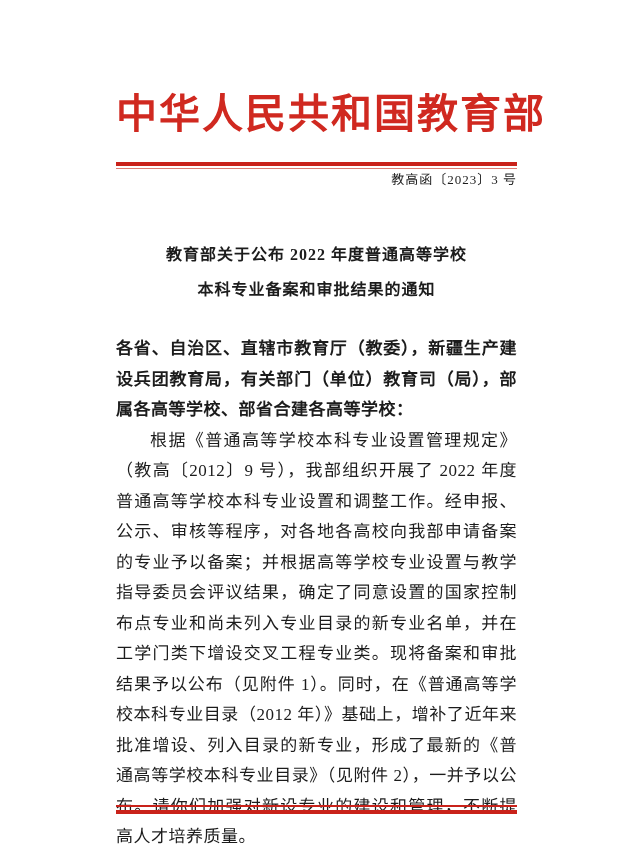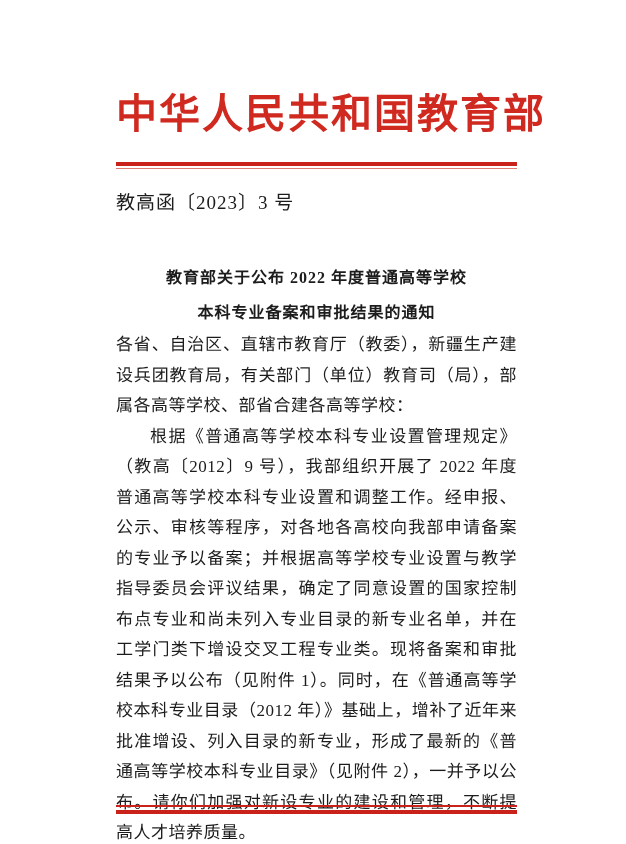--- a/index.html
+++ b/index.html
@@ -29,43 +29,45 @@
     letter-spacing: 2px;
     white-space: nowrap;
   }
   .rule-top {
     margin-top: 24px;
     height: 2px;                 
     border-top: 4px solid #c9221a;
     border-bottom: 1px solid #dd7b73;
   }
   .doc-number {
-    margin-top: 23px;
-    font-size: 19px;
+    text-align: right;
+    font-size: 13px;
     line-height: 22px;
     letter-spacing: 1px;
   }
   .doc-title {
     margin: 46px 0 0 0;
     text-align: center;
     font-size: 16px;
     line-height: 35px;
     font-weight: bold;
     letter-spacing: 1px;
   }
   .body-text p {
     margin: 0;
     font-size: 17px;
     line-height: 30.5px;
     text-align: justify;
     text-justify: inter-character;
     letter-spacing: 0.5px;
   }
   .body-text .salutation {
+    margin-top: 27px;
     text-indent: 0;
+    font-weight: bold;
   }
   .body-text .para-indent {
     text-indent: 2em;
   }
   .rule-bottom {
     position: absolute;          
     left: 80px;
     right: 73px;
     bottom: 30px;
     height: 3px;                 

